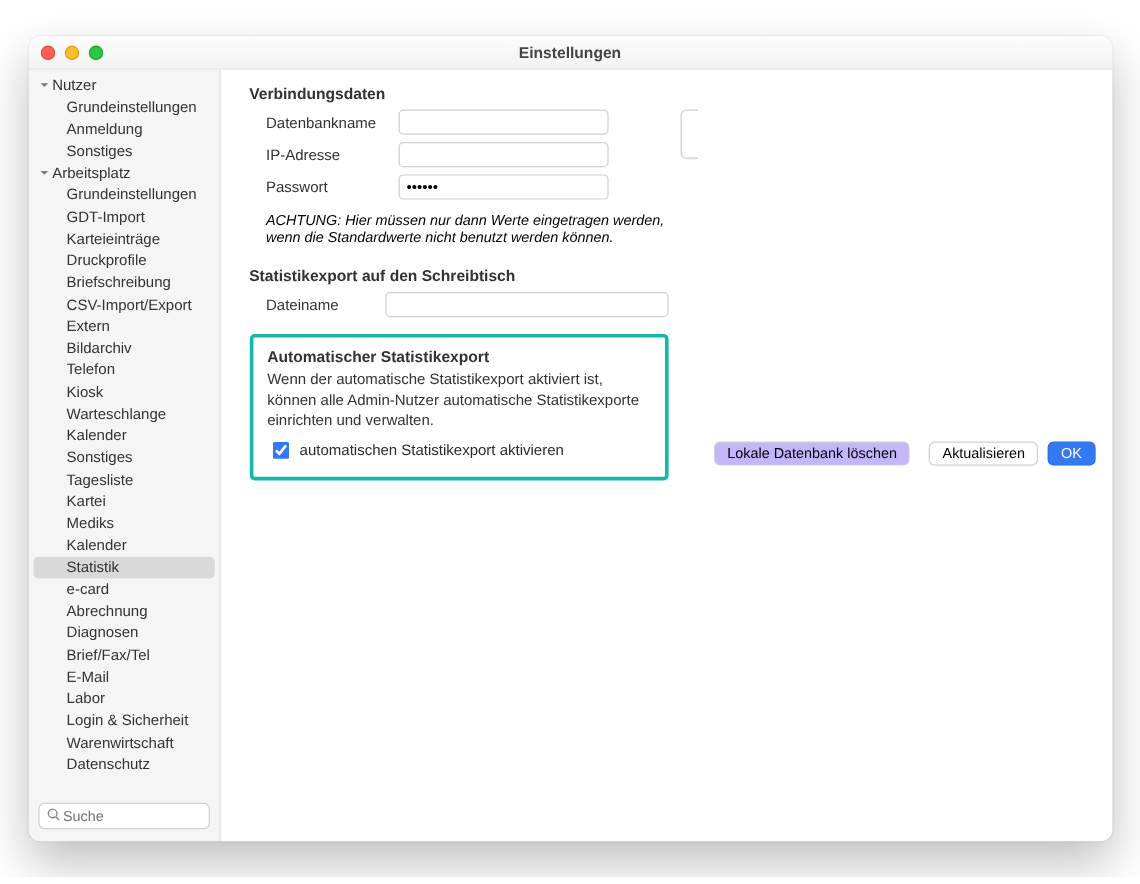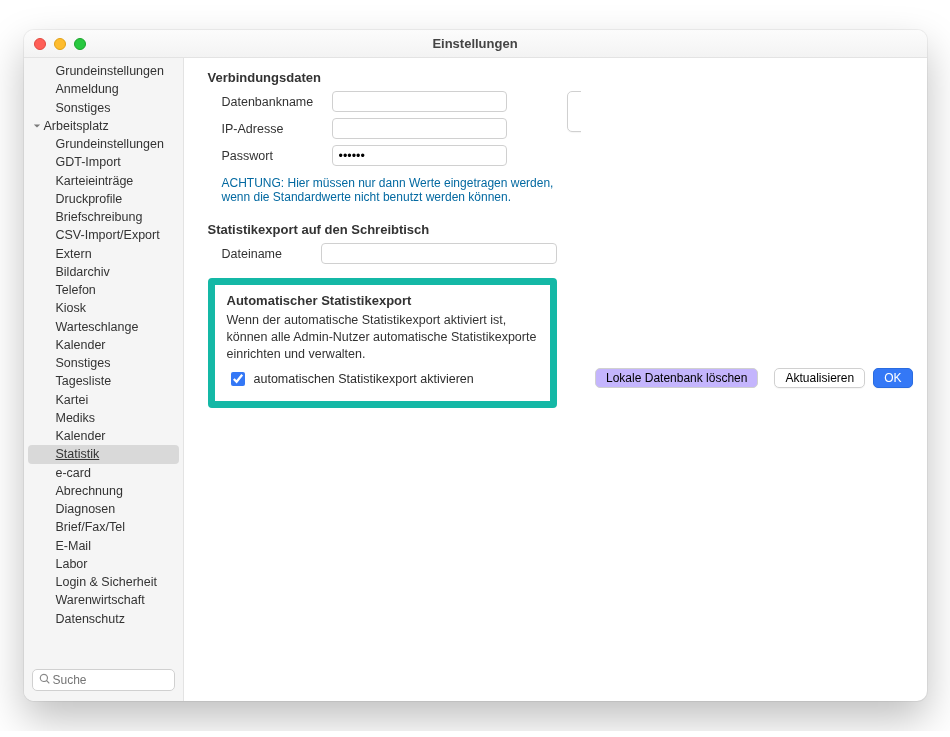--- a/index.html
+++ b/index.html
@@ -74,21 +74,20 @@
   .chev svg { width:8px; height:8px; fill:#7a7a7a; }
   .tree-item {
     padding:1px 8px 1px 28px;
     cursor:default;
     color:#333;
     border-radius:4px;
     margin:0 4px;
   }
   .tree-item.selected {
     background:#d9d9d9;
-    text-decoration:underline;
   }
   .sidebar-footer {
     padding:6px 8px 10px;
   }
   .search {
     display:flex; align-items:center;
     background:#fff;
     border:1px solid #d0d0d0;
     border-radius:5px;
     height:22px;
@@ -154,29 +153,30 @@
   .btn.primary {
     background:#3478f6;
     border-color:#2a6ce0;
     color:#fff;
   }
   .btn.small { padding:2px 10px; font-size:12px; }
   .test-btn-wrap {
     margin-left:60px;
   }
   .warning {
-    color:#0369a1;
+    color:#000000;
     font-size:12px;
     padding-left:14px;
     margin-top:4px;
     margin-bottom:18px;
+    font-style:italic;
   }
   .section2 .form-row input[type="text"] { width:260px; }
   .highlight-box {
-    border:7px solid #14b8a6;
+    border:3px solid #14b8a6;
     border-radius:4px;
     padding:8px 12px 12px;
     margin-top:14px;
   }
   .highlight-box .section-title { margin-bottom:4px; }
   .desc {
     font-size:12.5px;
     color:#333;
     margin:2px 0 6px 0;
     line-height:1.35;
@@ -218,20 +218,28 @@
       <span class="dot-close"></span>
       <span class="dot-min"></span>
       <span class="dot-max"></span>
     </div>
     <span>Einstellungen</span>
   </div>
 
   <div class="body">
     <div class="sidebar">
       <div class="tree" id="tree">
+          <div class="group-header">
+            <span class="chev">
+              <svg viewBox="0 0 10 10">
+                <path d="M1 3l4 4 4-4z"></path>
+              </svg>
+            </span>
+            <span>Nutzer</span>
+          </div>
           <div class="tree-item">Grundeinstellungen</div>
           <div class="tree-item">Anmeldung</div>
           <div class="tree-item">Sonstiges</div>
           <div class="group-header">
             <span class="chev">
               <svg viewBox="0 0 10 10">
                 <path d="M1 3l4 4 4-4z"></path>
               </svg>
             </span>
             <span>Arbeitsplatz</span>

